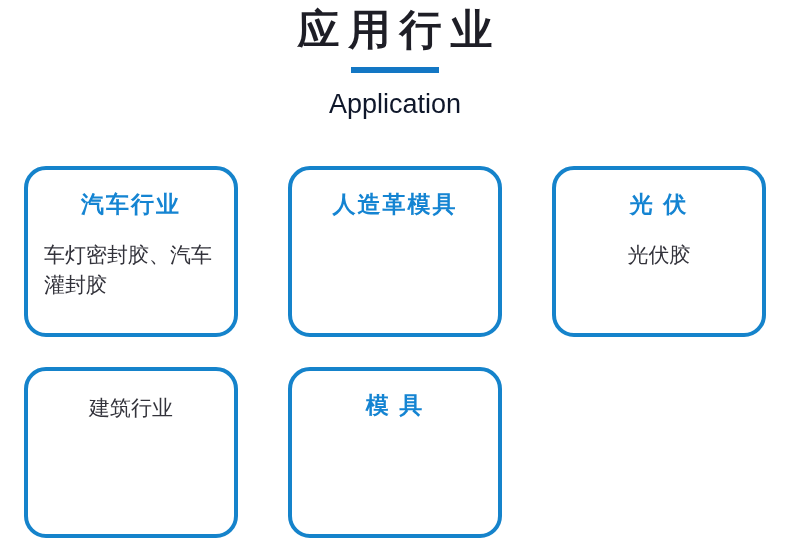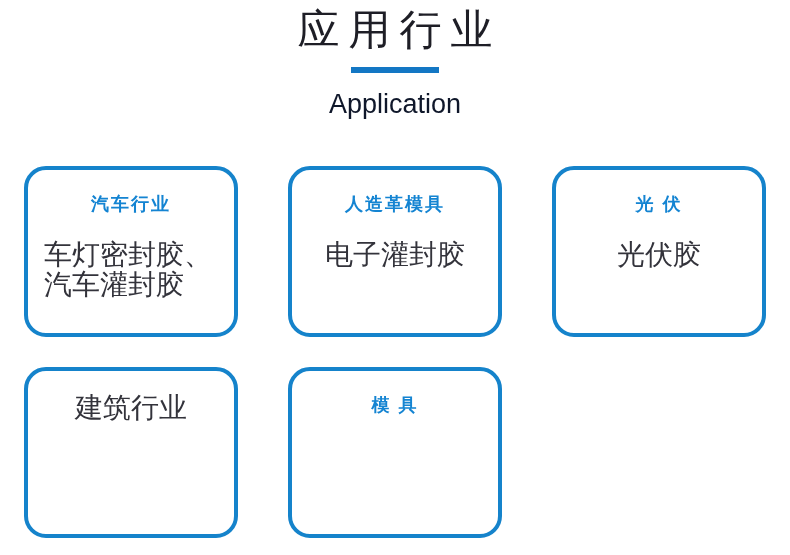--- a/index.html
+++ b/index.html
@@ -14,21 +14,21 @@
     overflow: hidden;
   }
   .header {
     text-align: center;
     padding-top: 6px;
   }
   .page-title {
     margin: 0;
     font-size: 42px;
     line-height: 48px;
-    font-weight: normal;
+    font-weight: bold;
     color: #1e1e26;
     letter-spacing: 9px;
     padding-left: 9px; 
   }
   .title-underline {
     width: 88px;
     height: 6px;
     margin: 13px auto 0;
     background: #1377c4;
   }
@@ -49,30 +49,30 @@
   .card {
     box-sizing: border-box;
     height: 171px;
     background: #ffffff;
     border: 4px solid #1583cb;
     border-radius: 22px;
   }
   .card-title {
     margin-top: 20px;
     text-align: center;
-    font-size: 18px;
+    font-size: 23px;
     line-height: 28px;
     font-weight: bold;
     color: #1484d2;
     letter-spacing: 2px;
   }
   .card-body {
     margin-top: 22px;
     padding: 0 16px;
-    font-size: 28px;
+    font-size: 21px;
     line-height: 30px;
     color: #33333b;
   }
   .card-body.align-left   { text-align: left; }
   .card-body.align-center { text-align: center; }
 </style>
 </head>
 <body>
 
 <div class="page">
@@ -84,21 +84,20 @@
 
   <div class="grid" id="card-grid">
   <div class="card">
     <div class="card-title">汽车行业</div>
     <div class="card-body align-left">车灯密封胶、汽车灌封胶</div>
   </div>
 
 
   <div class="card">
     <div class="card-title">人造革模具</div>
-    <div class="card-body align-center">电子灌封胶</div>
   </div>
 
   <div class="card">
     <div class="card-title">光 伏</div>
     <div class="card-body align-center">光伏胶</div>
   </div>
 
   <div class="card">
     <div class="card-body align-center">建筑行业</div>
   </div>

